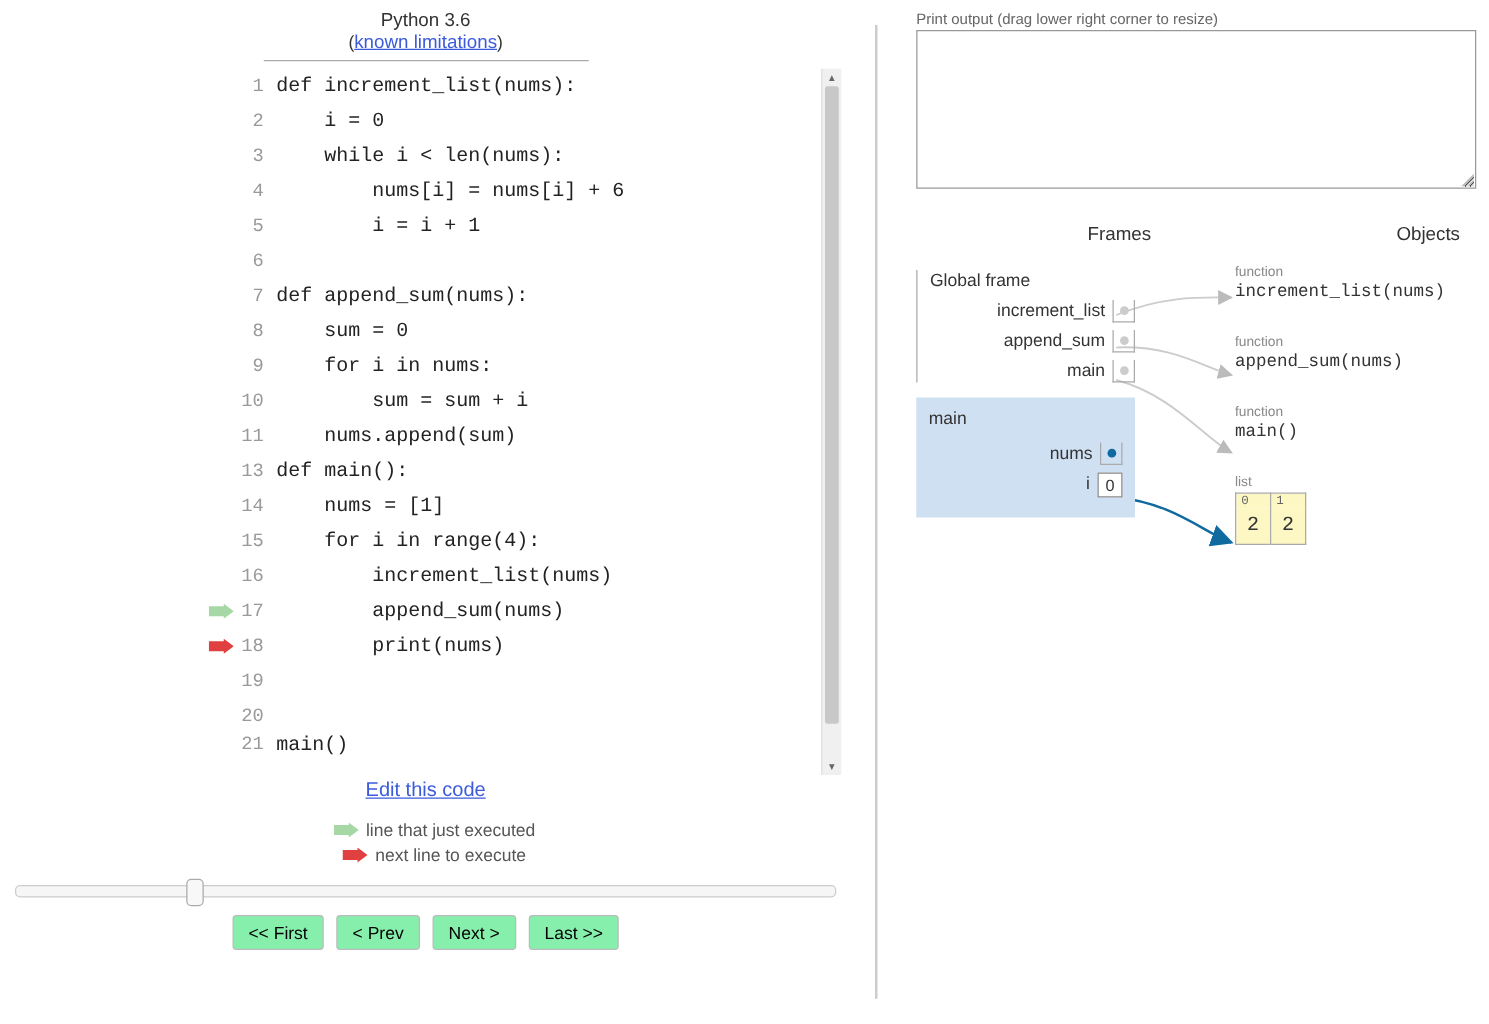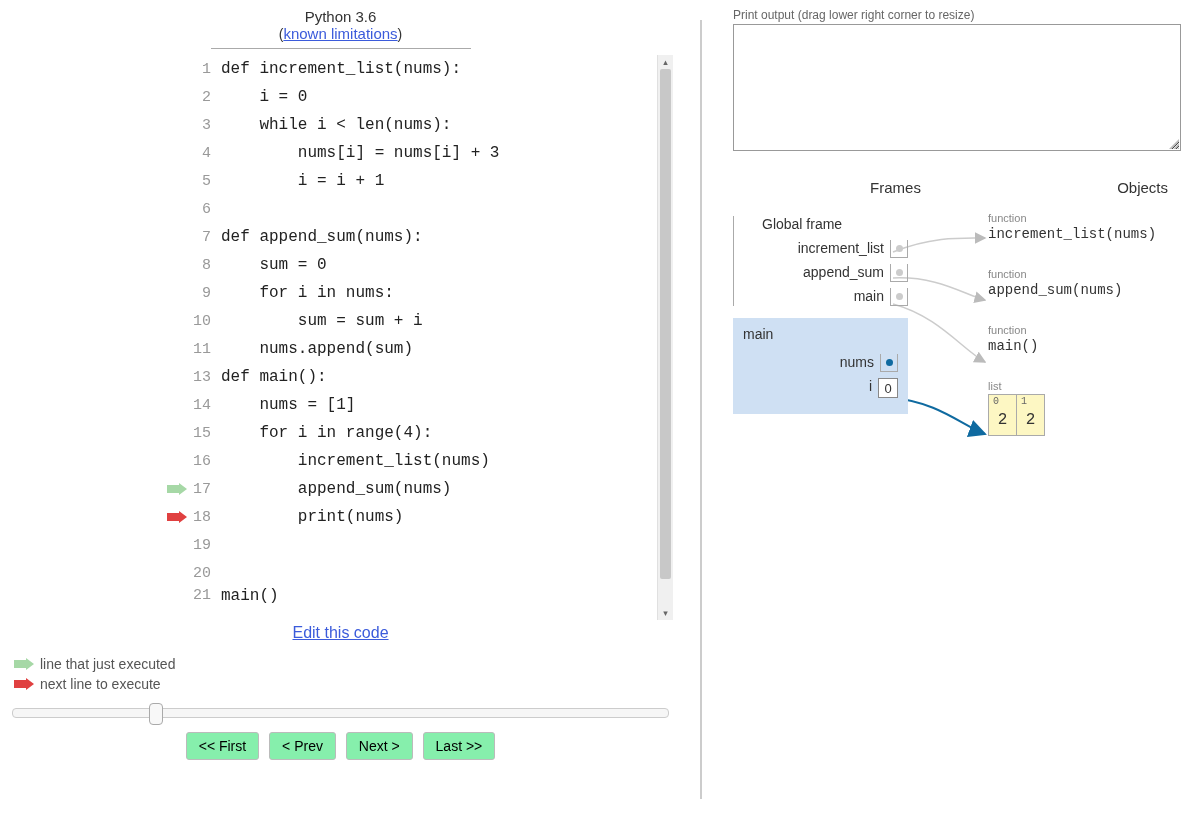--- a/index.html
+++ b/index.html
@@ -133,20 +133,21 @@
   }
   .legend {
     margin: 14px 0 0 14px;
     font-size: 14px;
     color: #555;
   }
   .legend-row {
     display: flex;
     align-items: center;
     margin-bottom: 4px;
+    justify-content: center;
   }
   .legend-row svg { margin-right: 6px; }
   .slider-row {
     margin: 16px 12px 0 12px;
   }
   .slider-track {
     position: relative;
     height: 10px;
     background: #f6f6f6;
     border: 1px solid #ccc;
@@ -236,21 +237,21 @@
     position: absolute;
     top: 0; left: 0;
     width: 460px;
     height: 300px;
     pointer-events: none;
   }
 
   .global-frame {
     position: relative;
     border-left: 1px solid #aaa;
-    padding-left: 28px;
+    padding-left: 10px;
     width: 175px;
   }
   .global-title {
     font-size: 14px;
     margin-bottom: 8px;
   }
   .var-row {
     display: flex;
     align-items: flex-start;
     justify-content: flex-end;
@@ -379,21 +380,21 @@
           <span class="code-text">    i = 0</span>
         </div>
         <div class="code-line">
           <span class="arrow-col"></span>
           <span class="lineno">3</span>
           <span class="code-text">    while i &lt; len(nums):</span>
         </div>
         <div class="code-line">
           <span class="arrow-col"></span>
           <span class="lineno">4</span>
-          <span class="code-text">        nums[i] = nums[i] + 3</span>
+          <span class="code-text">        nums[i] = nums[i] + 6</span>
         </div>
         <div class="code-line">
           <span class="arrow-col"></span>
           <span class="lineno">5</span>
           <span class="code-text">        i = i + 1</span>
         </div>
         <div class="code-line">
           <span class="arrow-col"></span>
           <span class="lineno">6</span>
           <span class="code-text"></span>

